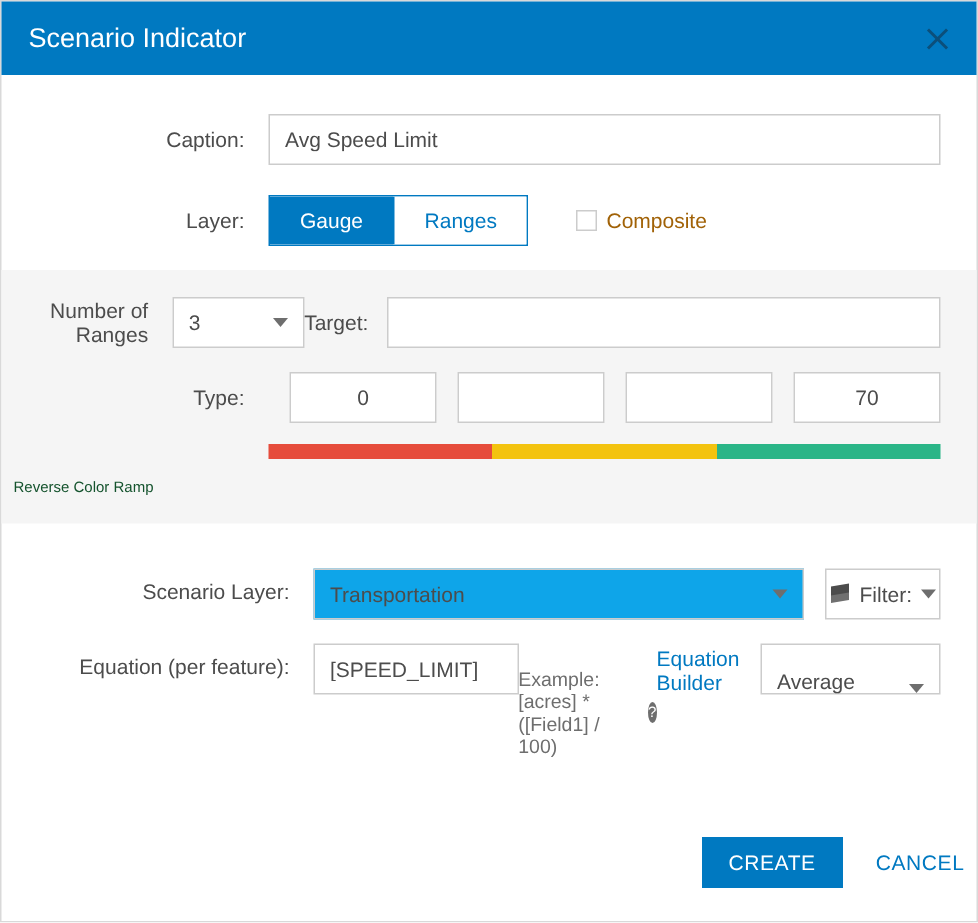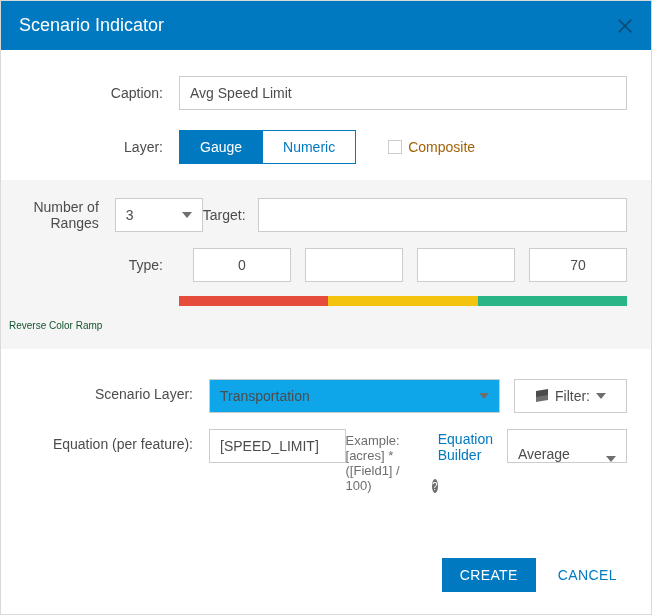--- a/index.html
+++ b/index.html
@@ -213,21 +213,21 @@
     padding: 0 10px;
     display: flex;
     align-items: center;
     justify-content: space-between;
     cursor: pointer;
   }
   .filter-btn {
     height: 34px;
     border: 1px solid #cccccc;
     background: #fff;
-    padding: 0 20px;
+    padding: 0 2px;
     display: flex;
     align-items: center;
     gap: 6px;
     cursor: pointer;
     color: #4c4c4c;
   }
   .filter-btn .layers-icon {
     width: 14px; height: 12px;
     position: relative;
   }
@@ -239,23 +239,23 @@
     background:#4c4c4c;
     transform: skewY(-10deg);
   }
   .filter-btn .layers-icon::before{ top:0; }
   .filter-btn .layers-icon::after { top:5px; opacity:.8; }
 
   .eq-main { flex: 1; display: flex; flex-direction: row; }
   .eq-example {
     font-size: 13px;
     color: #6e6e6e;
-    margin-top: 4px;
-    display: flex;
-    align-items: flex-end;
+    margin-top: 16px;
+    display: flex;
+    align-items: center;
     gap: 4px;
   }
   .help-icon {
     display: inline-flex;
     width: 14px; height: 14px;
     border-radius: 50%;
     background: #6e6e6e;
     color: #fff;
     font-size: 10px;
     align-items: center;
@@ -274,21 +274,21 @@
     border: 1px solid #cccccc;
     background: #fff;
     padding: 0 10px;
     display: flex;
     align-items: flex-end;
     justify-content: space-between;
     cursor: pointer;
   }
 
   .dialog-footer {
-    padding: 18px 34px 22px;
+    padding: 18px 8px 22px;
     display: flex;
     justify-content: flex-end;
     gap: 22px;
     align-items: center;
     border-top: none;
   }
   .btn-primary {
     background: #0079c1;
     color: #fff;
     border: none;
@@ -325,21 +325,21 @@
       <div class="form-control-area">
         <input type="text" class="text-input" value="Avg Speed Limit" style="">
       </div>
     </div>
 
     <div class="form-row">
       <div class="form-label">Layer:</div>
       <div class="form-control-area">
         <div class="segmented">
           <button class="active">Gauge</button>
-          <button>Numeric</button>
+          <button>Ranges</button>
         </div>
         <label class="checkbox-wrap">
           <span class="checkbox"></span>
           <span>Composite</span>
         </label>
       </div>
     </div>
 
     <div style="height:6px"></div>
 

